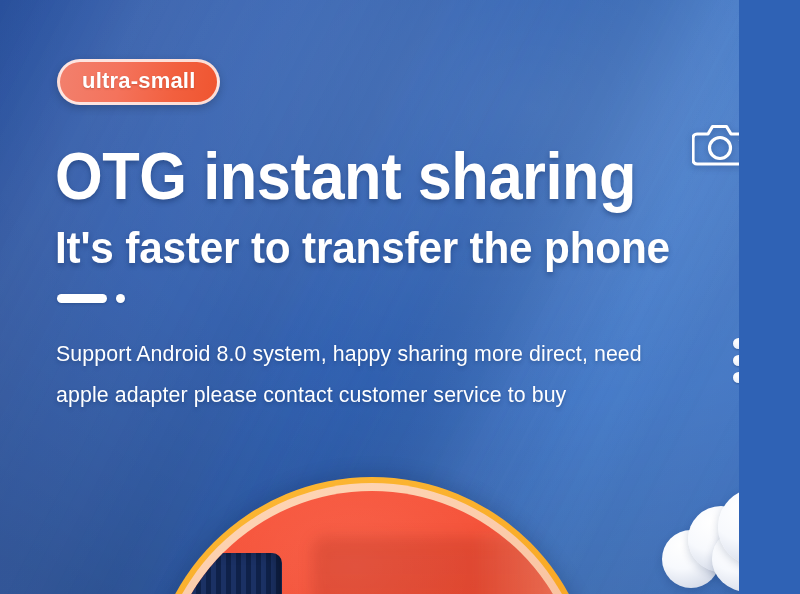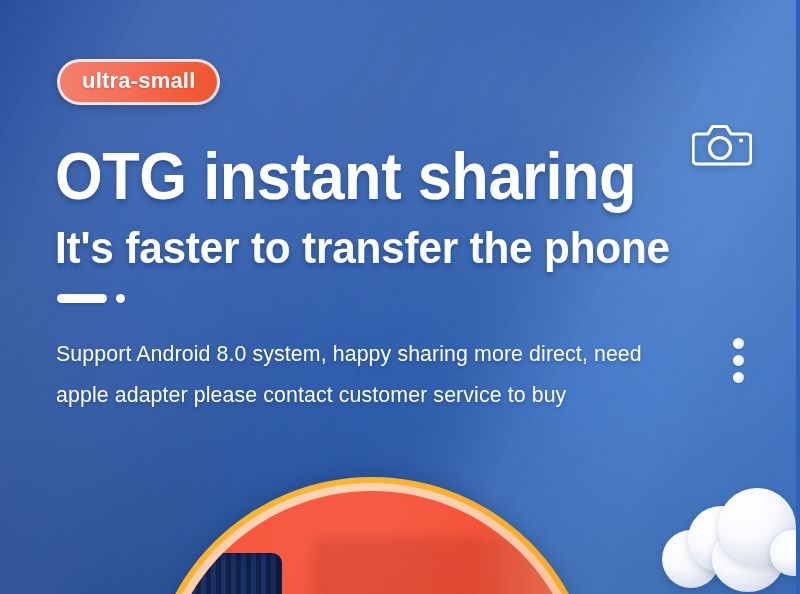--- a/index.html
+++ b/index.html
@@ -5,21 +5,21 @@
   * { margin:0; padding:0; box-sizing:border-box; }
   html, body { width:800px; height:594px; }
   body {
     font-family:"Liberation Sans", sans-serif;
     overflow:hidden;
     background:#2f62b5;
   }
 
   #banner {
     position:relative;
-    width:796px;
+    width:739px;
     height:594px;
     overflow:hidden;
     background:
       linear-gradient(118deg,
         rgba(255,255,255,0.00) 0%,
         rgba(255,255,255,0.055) 14%,
         rgba(255,255,255,0.00) 26%,
         rgba(0,0,0,0.055) 40%,
         rgba(255,255,255,0.00) 54%,
         rgba(255,255,255,0.05) 68%,

